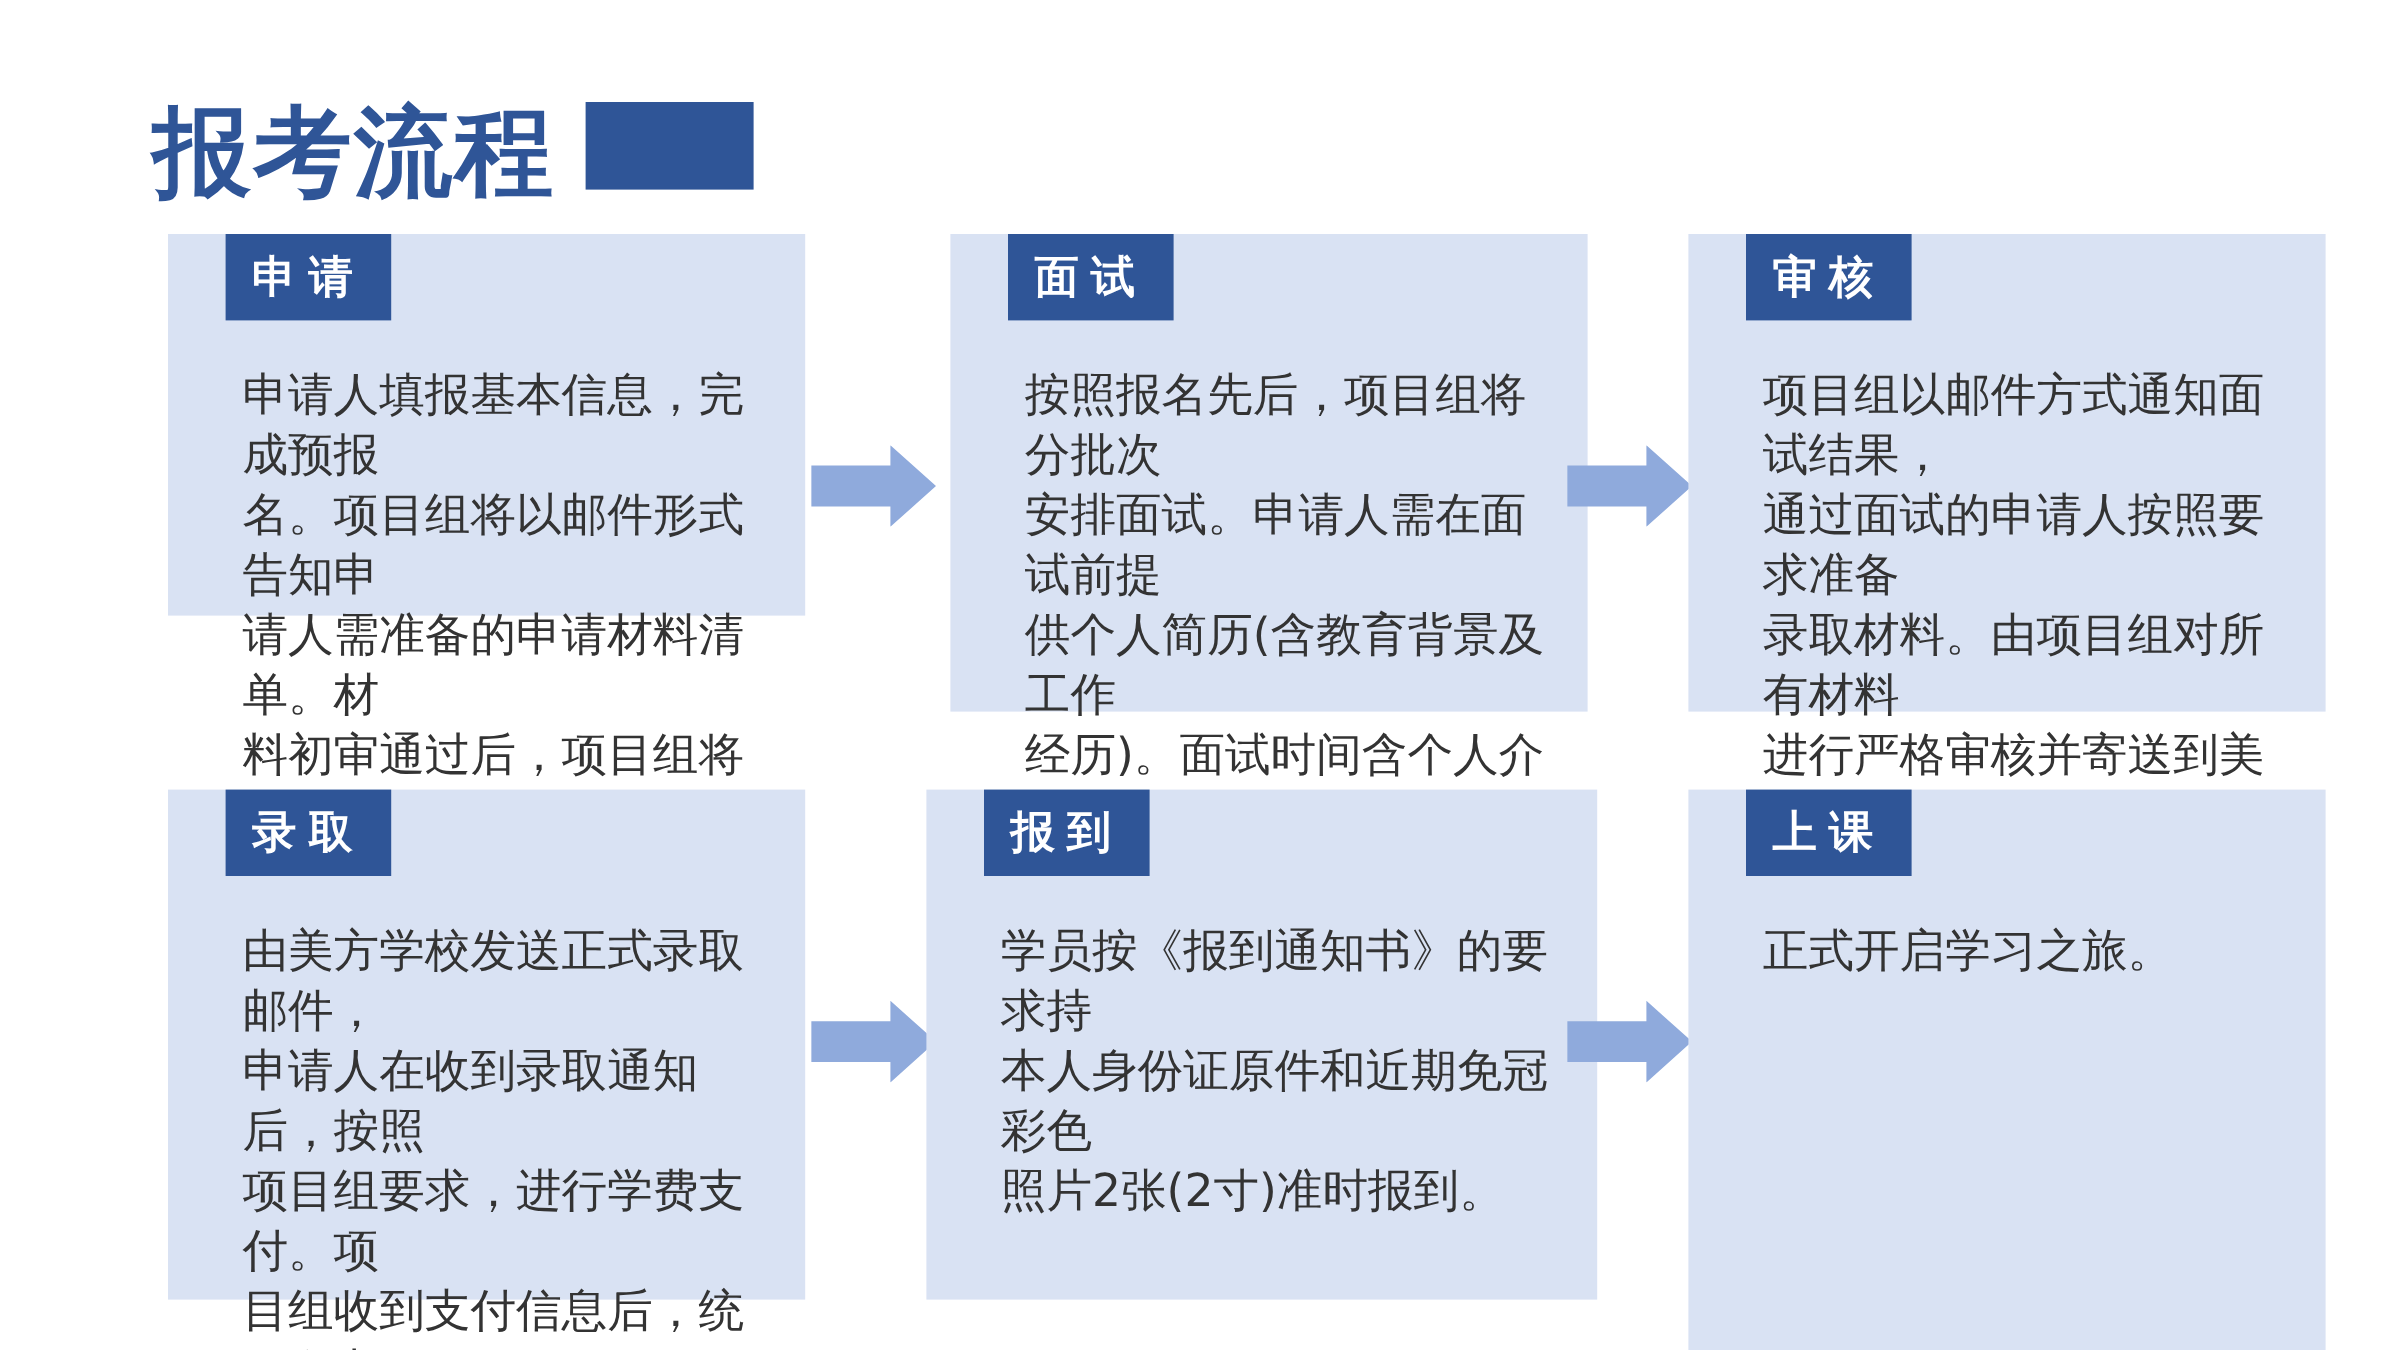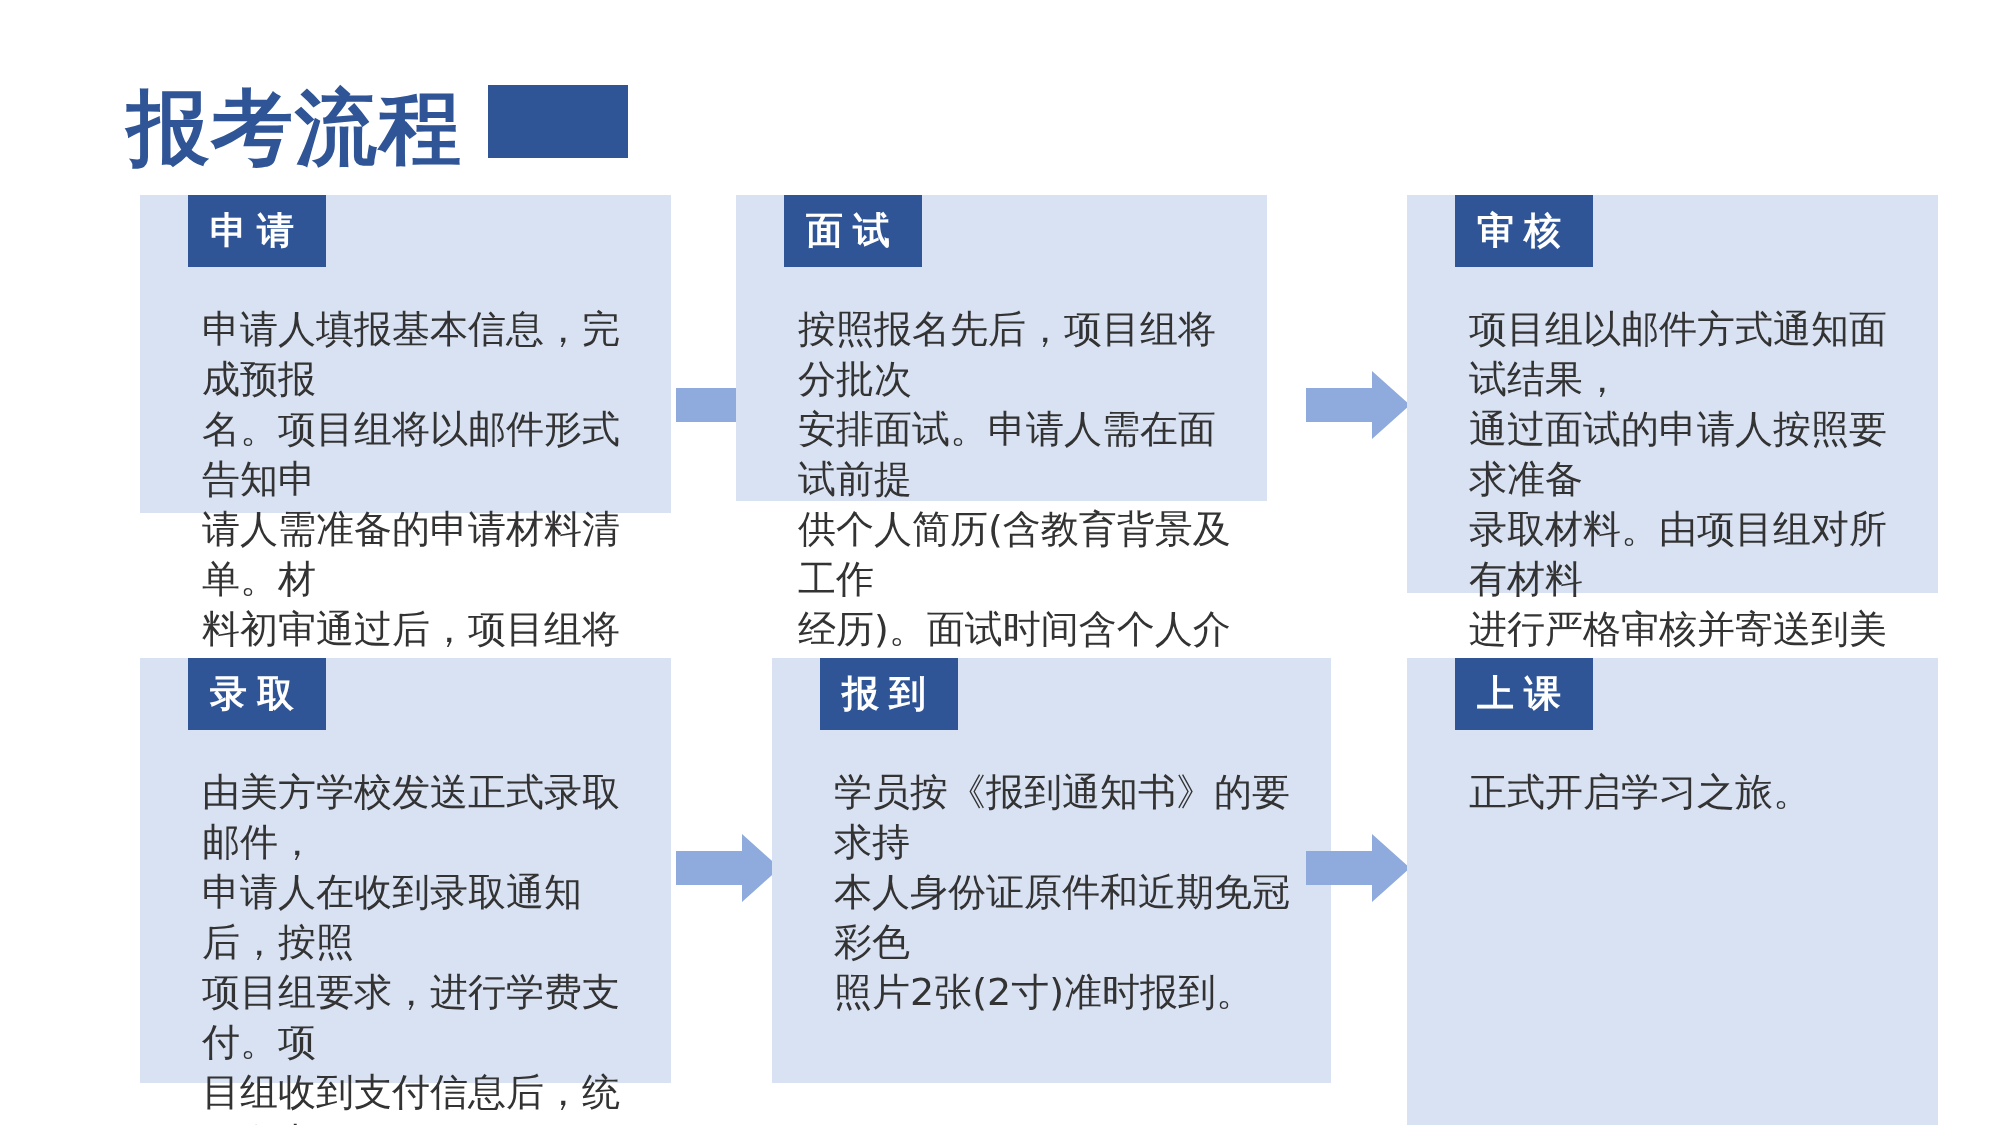--- a/index.html
+++ b/index.html
@@ -29,21 +29,21 @@
     left: 488px; top: 85px;
     width: 140px; height: 73px;
     background: var(--color-accent, #2F5597);
   }
   .card {
     position: absolute;
     width: 531px;
     background: var(--color-cardbg, #D9E2F3);
   }
   .card-0 { left: 140px;  top: 195px; height: 318px; }
-  .card-1 { left: 736px;  top: 195px; height: 306px; }
+  .card-1 { left: 792px;  top: 195px; height: 398px; }
   .card-2 { left: 1407px; top: 195px; height: 398px; }
   .card-3 { left: 140px;  top: 658px; height: 425px; }
   .card-4 { left: 772px;  top: 658px; height: 425px; padding-left: 28px; }
   .card-5 { left: 1407px; top: 658px; height: 500px; }
   .badge {
     position: absolute;
     left: 48px; top: 0;
     height: 72px; line-height: 72px;
     padding: 0 22px;
     background: var(--color-accent, #2F5597);

